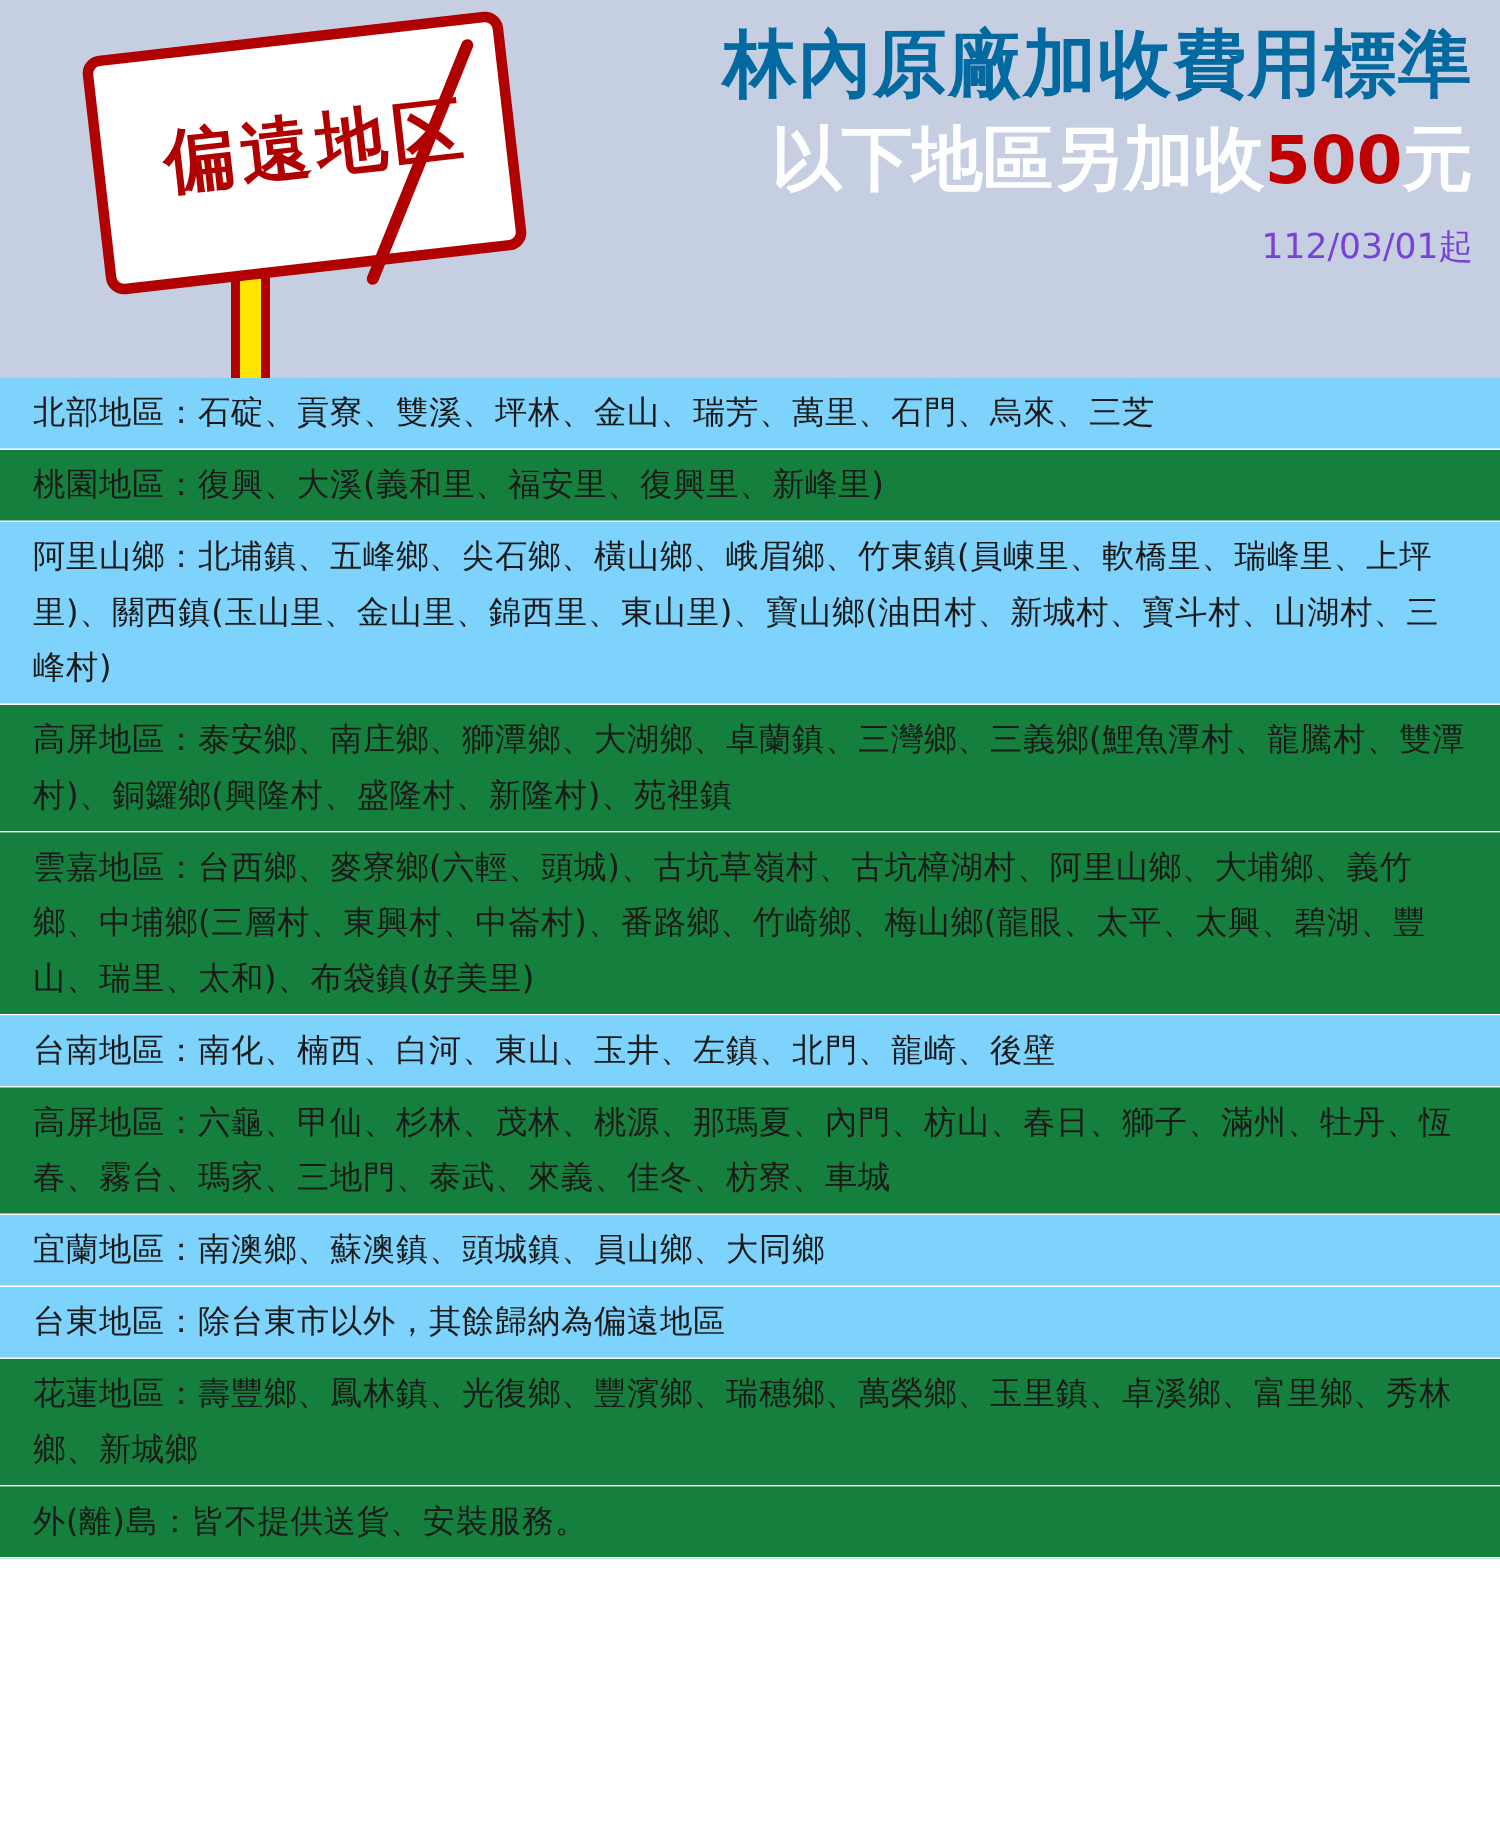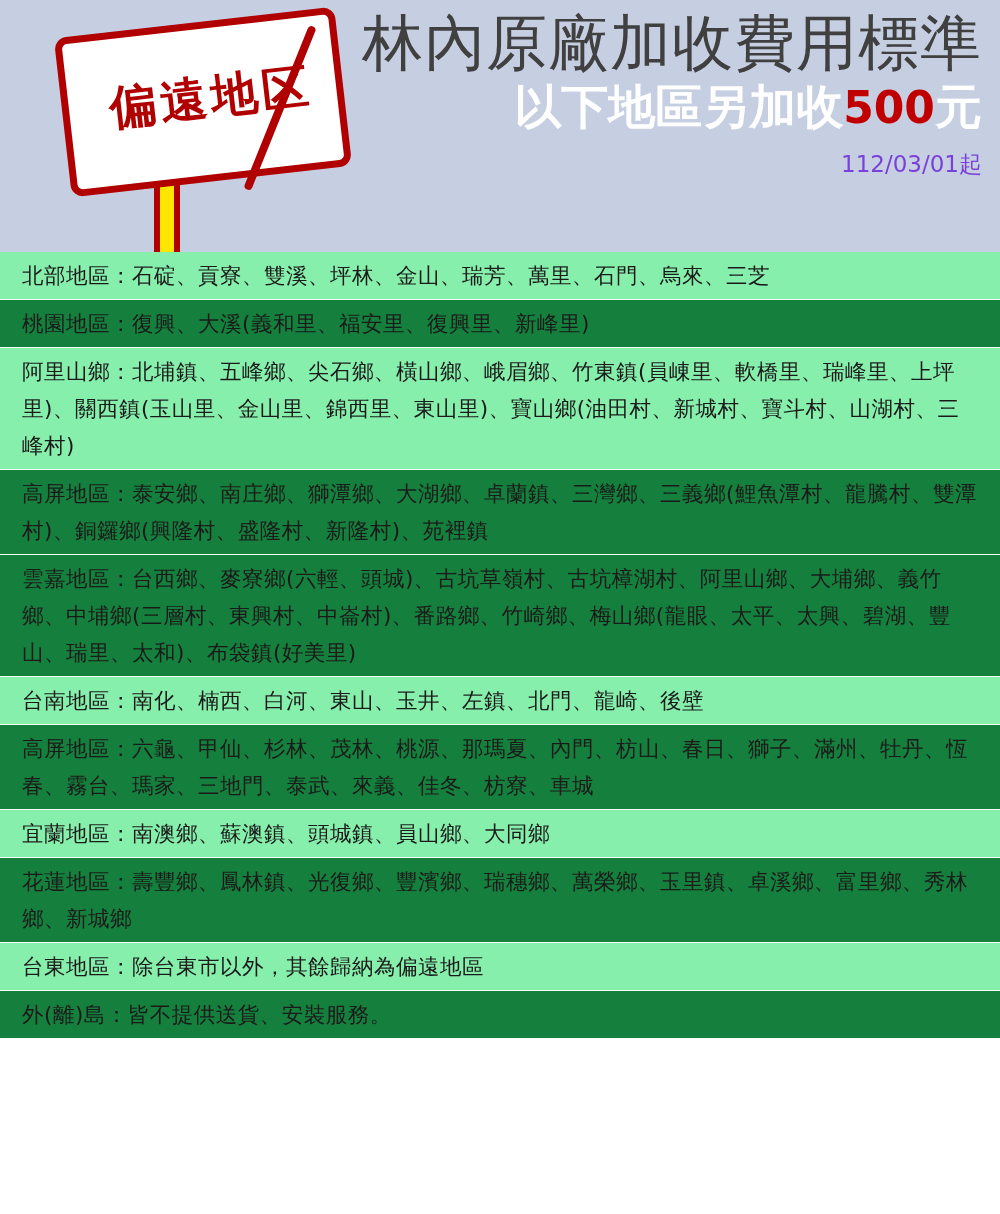--- a/index.html
+++ b/index.html
@@ -21,24 +21,24 @@
     overflow: hidden;
   }
   .banner-titles {
     position: absolute;
     right: 18px;
     top: 14px;
     width: 620px;
     text-align: right;
   }
   .title-main {
-    font-size: 61px;
+    font-size: 49px;
     line-height: 58px;
-    font-weight: normal;
-    color: #404040;
+    font-weight: bold;
+    color: #0369a1;
     letter-spacing: 1px;
     white-space: nowrap;
   }
   .title-sub {
     margin-top: 6px;
     font-size: 47px;
     line-height: 58px;
     font-weight: bold;
     color: #ffffff;
     white-space: nowrap;
@@ -114,21 +114,21 @@
     padding: 0 0 0 0;
   }
   .row {
     padding: 5px 20px 5px 22px;
     font-size: 21.5px;
     line-height: 37px;
     color: #1a1a1a;
     letter-spacing: .5px;
     border-bottom: 1px solid #ffffff;
   }
-  .row.alt { background: #86efac; }
+  .row.alt { background: #7dd3fc; }
   .row.plain { background: #15803d; }
 </style>
 </head>
 <body>
 
 <div class="banner">
 
   <div class="sign">
     <div class="sign-post"></div>
     <div class="sign-plate"></div>
@@ -147,16 +147,16 @@
 
 <div class="rows">
   <div class="row alt">北部地區：石碇、貢寮、雙溪、坪林、金山、瑞芳、萬里、石門、烏來、三芝</div>
   <div class="row plain">桃園地區：復興、大溪(義和里、福安里、復興里、新峰里)</div>
   <div class="row alt">阿里山鄉：北埔鎮、五峰鄉、尖石鄉、橫山鄉、峨眉鄉、竹東鎮(員崠里、軟橋里、瑞峰里、上坪里)、關西鎮(玉山里、金山里、錦西里、東山里)、寶山鄉(油田村、新城村、寶斗村、山湖村、三峰村)</div>
   <div class="row plain">高屏地區：泰安鄉、南庄鄉、獅潭鄉、大湖鄉、卓蘭鎮、三灣鄉、三義鄉(鯉魚潭村、龍騰村、雙潭村)、銅鑼鄉(興隆村、盛隆村、新隆村)、苑裡鎮</div>
   <div class="row plain">雲嘉地區：台西鄉、麥寮鄉(六輕、頭城)、古坑草嶺村、古坑樟湖村、阿里山鄉、大埔鄉、義竹鄉、中埔鄉(三層村、東興村、中崙村)、番路鄉、竹崎鄉、梅山鄉(龍眼、太平、太興、碧湖、豐山、瑞里、太和)、布袋鎮(好美里)</div>
   <div class="row alt">台南地區：南化、楠西、白河、東山、玉井、左鎮、北門、龍崎、後壁</div>
   <div class="row plain">高屏地區：六龜、甲仙、杉林、茂林、桃源、那瑪夏、內門、枋山、春日、獅子、滿州、牡丹、恆春、霧台、瑪家、三地門、泰武、來義、佳冬、枋寮、車城</div>
   <div class="row alt">宜蘭地區：南澳鄉、蘇澳鎮、頭城鎮、員山鄉、大同鄉</div>
+  <div class="row alt">台東地區：除台東市以外，其餘歸納為偏遠地區</div>
   <div class="row plain">花蓮地區：壽豐鄉、鳳林鎮、光復鄉、豐濱鄉、瑞穗鄉、萬榮鄉、玉里鎮、卓溪鄉、富里鄉、秀林鄉、新城鄉</div>
-  <div class="row alt">台東地區：除台東市以外，其餘歸納為偏遠地區</div>
   <div class="row plain">外(離)島：皆不提供送貨、安裝服務。</div>
 </div>
 
 </body></html>

